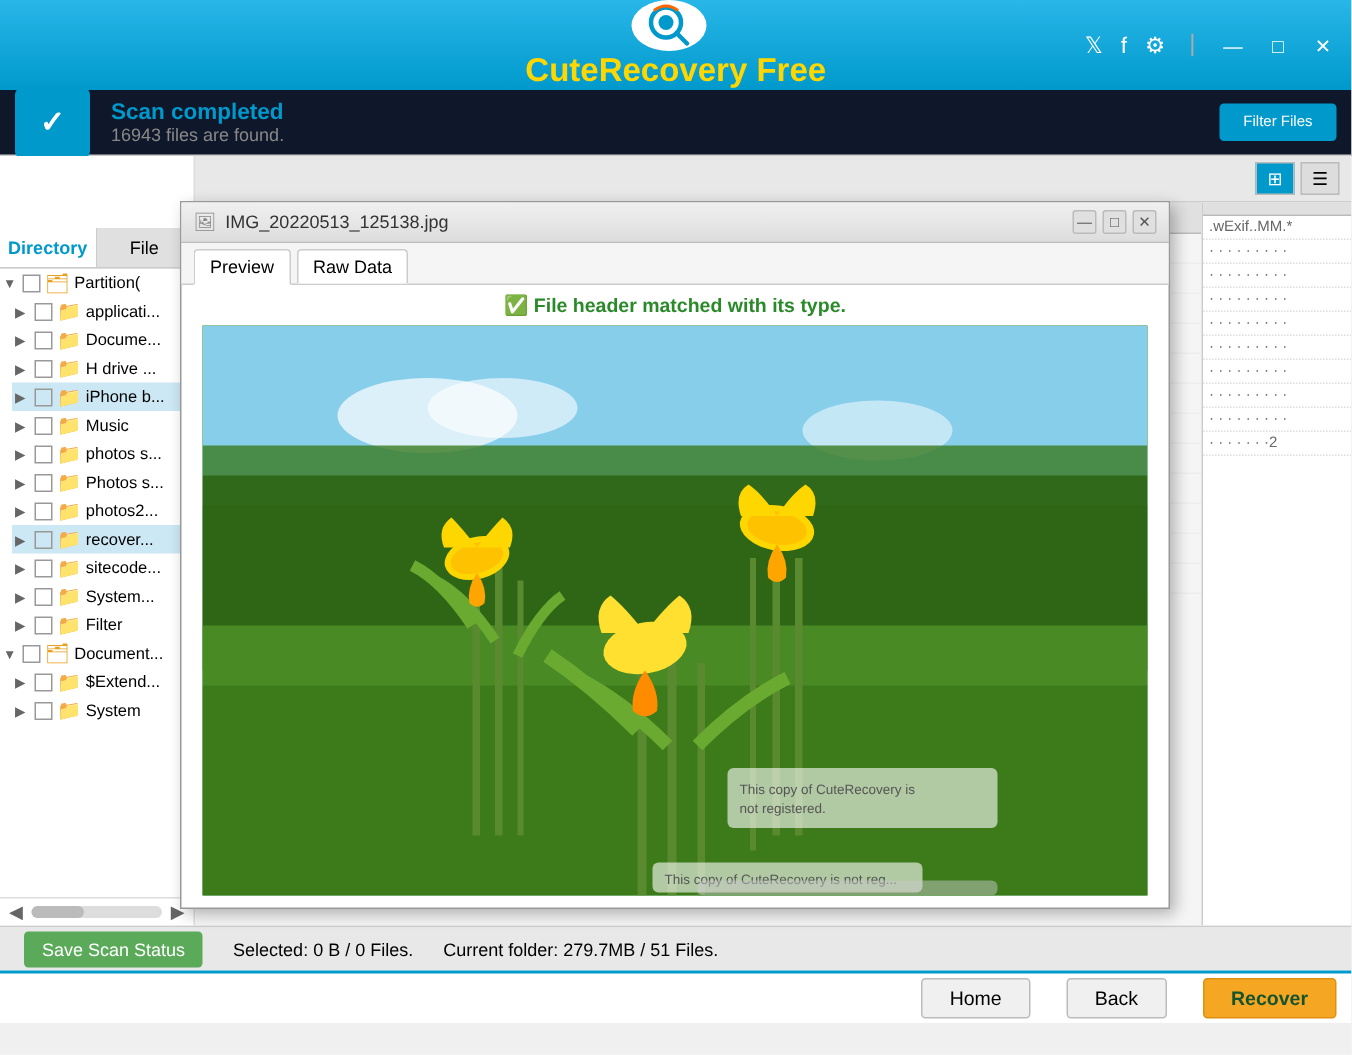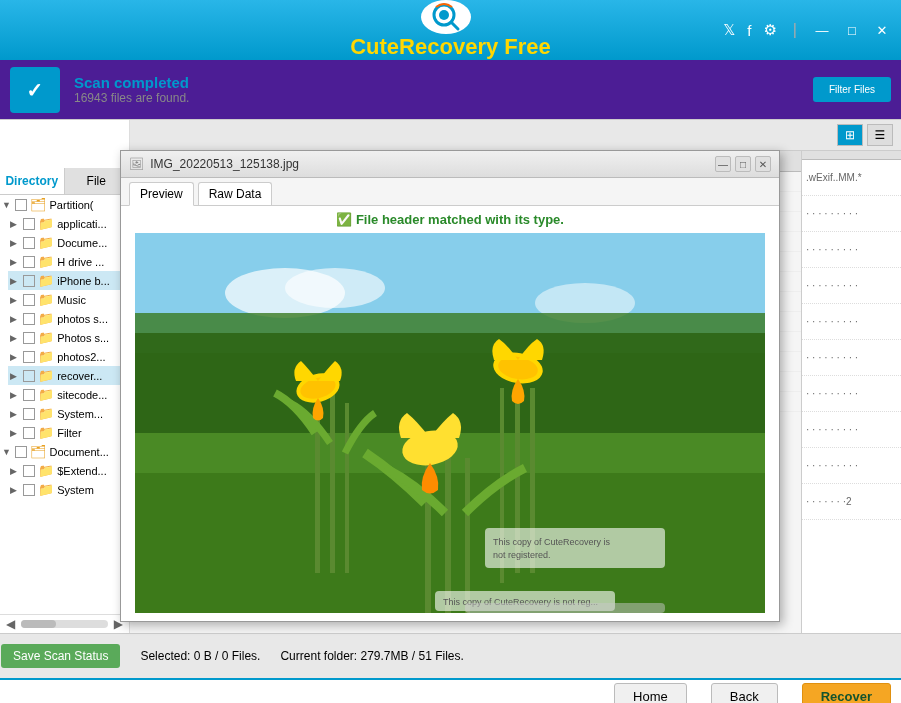--- a/index.html
+++ b/index.html
@@ -47,22 +47,22 @@
     .win-btn {
       width: 18px; height: 18px;
       display: inline-flex; align-items: center; justify-content: center;
       cursor: pointer;
       color: white;
       font-size: 13px;
     }
 
     
     .scan-bar {
-      background: #4c1d95;
-      height: 60px;
+      background: #0f172a;
+      height: 44px;
       display: flex;
       align-items: center;
       padding: 0 10px;
       border-bottom: 1px solid #ccc;
       position: relative;
     }
     .scan-icon {
       width: 50px; height: 46px;
       background: #0099cc;
       border-radius: 4px;
@@ -197,26 +197,26 @@
       padding: 3px 6px;
       border-right: 1px solid #eee;
       overflow: hidden;
       text-overflow: ellipsis;
       white-space: nowrap;
     }
     .file-icon { color: #555; margin-right: 4px; font-size: 11px; }
 
     
     .status-bar {
-      height: 45px;
+      height: 30px;
       background: #e8e8e8;
       border-top: 1px solid #ccc;
       display: flex;
       align-items: center;
-      padding: 0 1px;
+      padding: 0 16px;
       font-size: 12px;
       gap: 20px;
     }
     .status-save-btn {
       background: #5aaa5a;
       color: white;
       border: none;
       padding: 5px 12px;
       font-size: 12px;
       cursor: pointer;
@@ -393,21 +393,21 @@
       display: flex;
       align-items: center;
     }
     .raw-col-body {
       flex: 1;
       overflow-y: auto;
       font-size: 10px;
       color: #666;
     }
     .raw-col-row {
-      padding: 12px 4px;
+      padding: 2px 4px;
       border-bottom: 1px dotted #ddd;
       white-space: nowrap;
       overflow: hidden;
     }
   </style>
 </head>
 <body>
 
 <div class="title-bar">
   <div class="title-bar-logo">

